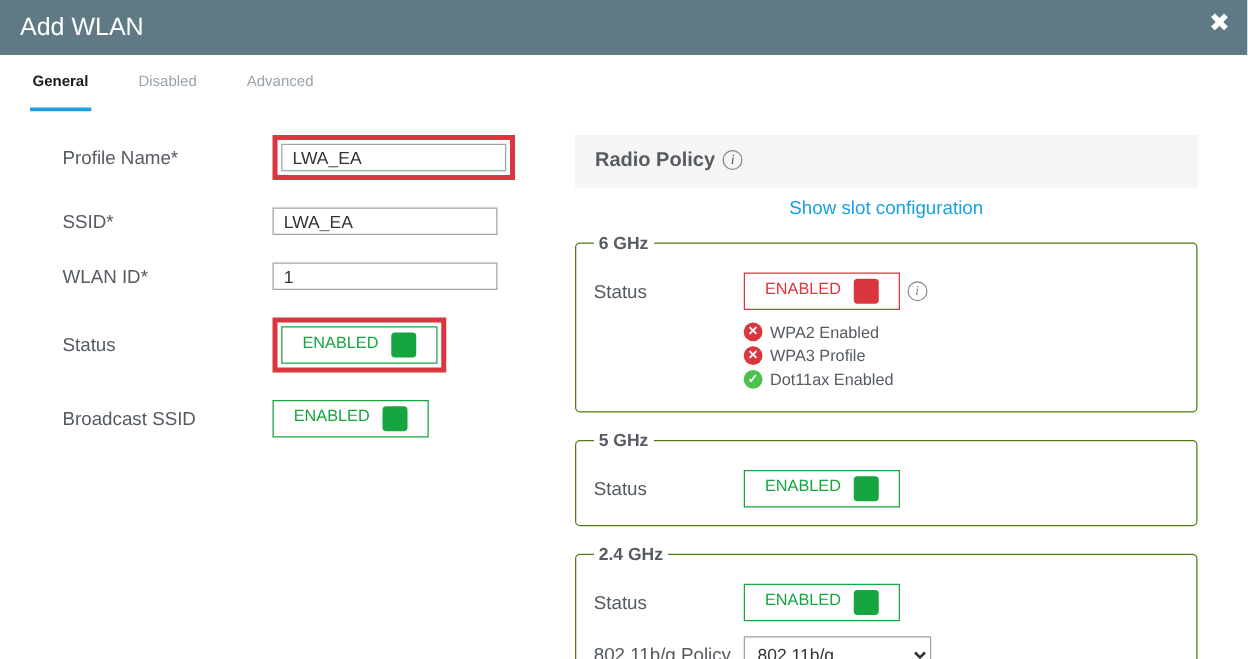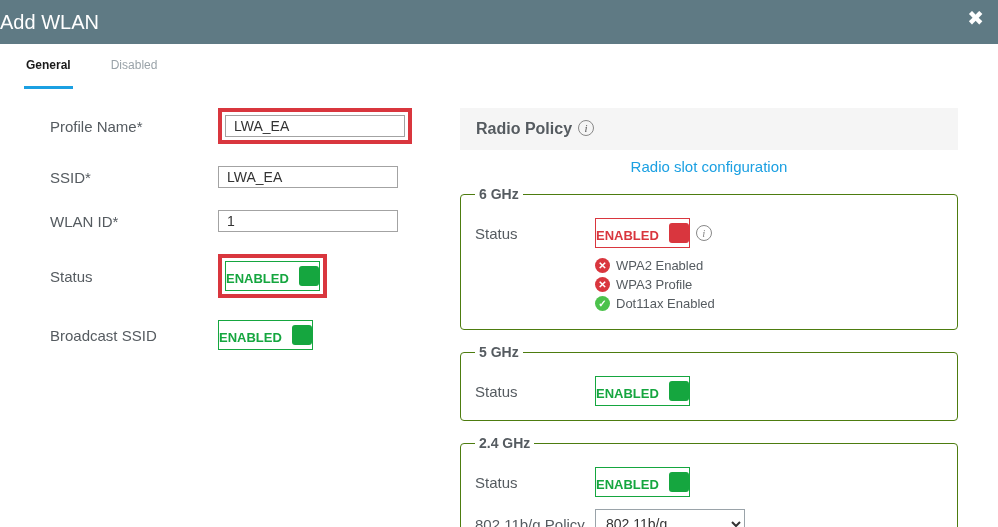--- a/index.html
+++ b/index.html
@@ -1,28 +1,28 @@
 <!DOCTYPE html>
 <html><head>
 <meta charset="utf-8">
 <style>
   *{box-sizing:border-box;margin:0;padding:0;font-family:Arial,Helvetica,sans-serif}
   body{background:#fff;color:#555b60;width:998px}
-  .titlebar{background:#5f7a84;color:#fff;height:44px;display:flex;align-items:center;padding:0 0;font-size:20px;font-weight:400;position:relative}
+  .titlebar{background:#5f7a84;color:#fff;height:44px;display:flex;align-items:center;padding:0 16px;font-size:20px;font-weight:400;position:relative}
   .titlebar .close{position:absolute;right:14px;top:6px;font-size:20px;color:#fff;cursor:pointer}
   .tabs{display:flex;gap:36px;padding:14px 24px 0 24px;border-bottom:1px solid transparent}
   .tab{padding:0 2px 14px 2px;font-size:12px;color:#9aa3a9;cursor:pointer}
   .tab.active{color:#1a1a1a;font-weight:600;border-bottom:3px solid #1ba0e2}
   .content{display:flex;padding:18px 10px 10px 10px;gap:10px}
   .left{width:440px;padding-left:40px}
   .row{display:flex;align-items:center;margin-bottom:22px}
   .lbl{width:168px;font-size:15px;color:#555b60}
   input.txt{width:180px;height:22px;border:1px solid #a3a3a3;padding:4px 8px;font-size:14px;color:#333}
   .highlight-red{border:4px solid #d9363e;padding:3px}
-  .toggle{display:inline-flex;align-items:flex-end;border:1px solid;height:30px;padding:4px 0;font-size:13px;font-weight:700;cursor:pointer;gap:10px}
+  .toggle{display:inline-flex;align-items:flex-start;border:1px solid;height:30px;padding:4px 16px;font-size:13px;font-weight:400;cursor:pointer;gap:10px}
   .toggle.green{border-color:#15a63f;color:#15a63f}
   .toggle.red{border-color:#d9363e;color:#d9363e}
   .toggle .sq{width:20px;height:20px;border-radius:3px}
   .toggle.green .sq{background:#15a63f}
   .toggle.red .sq{background:#d9363e}
   .right{flex:1;padding-right:30px}
   .rp-head{background:#f5f5f5;padding:12px 16px;font-size:16px;font-weight:700;color:#555b60;display:flex;align-items:flex-start;gap:6px;margin-bottom:8px}
   .info-icon{display:inline-flex;width:16px;height:16px;border:1px solid #888;border-radius:50%;align-items:center;justify-content:center;font-size:11px;color:#555;font-weight:400;font-style:italic;font-family:serif}
   .slotlink{text-align:center;margin:6px 0 10px 0}
   .slotlink a{color:#1ba0e2;font-size:15px;text-decoration:none}
@@ -42,20 +42,21 @@
 <body>
 
 <div class="titlebar">
   <span>Add WLAN</span>
   <span class="close">✖</span>
 </div>
 
 <div class="tabs">
   <div class="tab active">General</div>
   <div class="tab">Disabled</div>
+  <div class="tab">Advanced</div>
 </div>
 
 <div class="content">
 
   <div class="left">
 
     <div class="row">
       <div class="lbl">Profile Name*</div>
       <span class="highlight-red">
         <input class="txt" value="LWA_EA" style="">
@@ -93,21 +94,21 @@
   </div>
 
   <div class="right">
 
     <div class="rp-head">
       <span>Radio Policy</span>
       <span class="info-icon">i</span>
     </div>
 
     <div class="slotlink">
-      <a href="#">Radio slot configuration</a>
+      <a href="#">Show slot configuration</a>
     </div>
 
     <fieldset>
       <legend>6 GHz</legend>
       <div class="frow">
         <div class="flbl">Status</div>
         <span class="toggle red">
           <span>ENABLED</span>
           <span class="sq"></span>
         </span>

